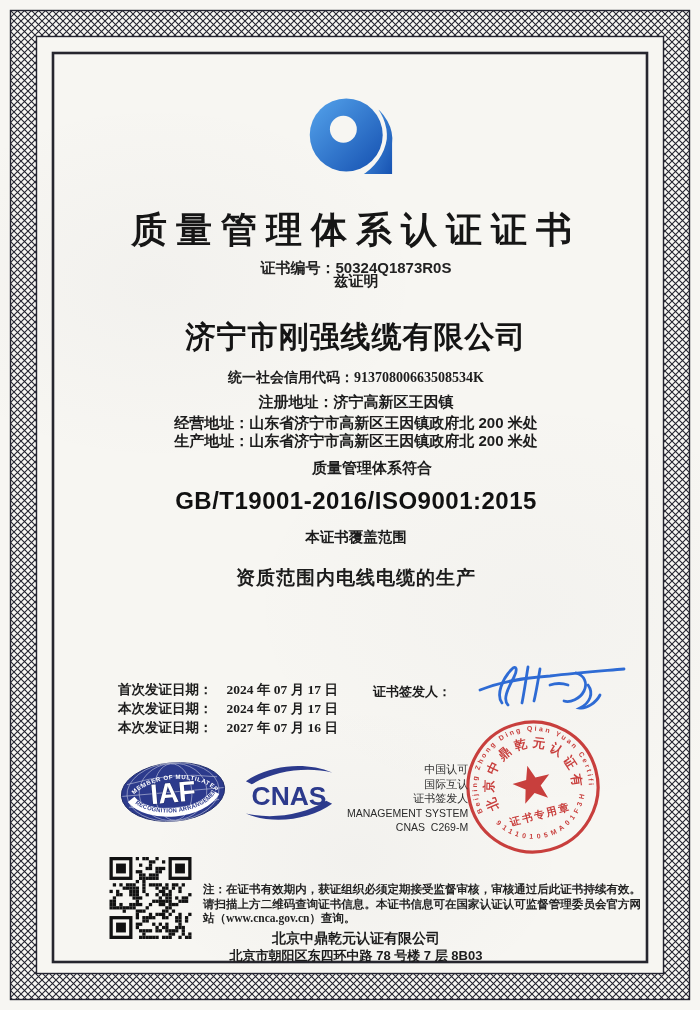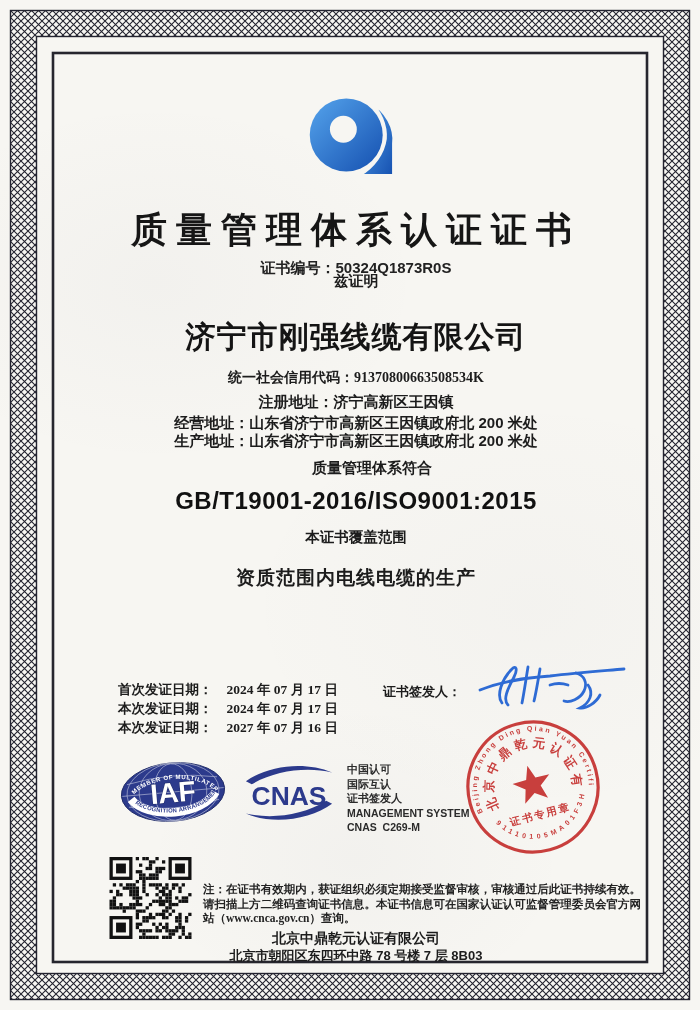--- a/index.html
+++ b/index.html
@@ -21,21 +21,21 @@
   .company{font-size:30px;font-weight:700;letter-spacing:1px;color:#141414;}
   .credit{font-size:14px;font-weight:700;font-family:"Liberation Serif", serif;}
   .addr{font-size:15px;font-weight:700;}
   .sysline{font-size:15px;font-weight:700;margin-left:32px;}
   .standard{font-size:24px;font-weight:700;letter-spacing:0.5px;color:#111;}
   .scopelabel{font-size:14.5px;font-weight:700;}
   .scope{font-size:19px;font-weight:700;letter-spacing:1px;}
   .daterow{position:absolute;left:118px;font-size:13.5px;font-weight:700;white-space:nowrap;}
   .daterow .val{font-family:"Liberation Serif", serif;font-weight:700;margin-left:14px;}
   .issuer{font-size:13px;font-weight:700;}
-  .accline{font-size:11px;font-weight:700;line-height:14.5px;color:#2b2b2b;white-space:pre;}
+  .accline{font-size:11px;font-weight:400;line-height:14.5px;color:#2b2b2b;white-space:pre;text-align:right;}
   .accline.en{font-size:10.5px;}
   .note{font-size:11.5px;line-height:14.5px;font-family:"Liberation Serif", serif;font-weight:600;color:#232323;text-align:justify;}
   .fcompany{font-size:14px;font-weight:700;}
   .faddress{font-size:13px;font-weight:600;}
   svg text{font-family:"Liberation Sans", sans-serif;}
 </style>
 </head>
 <body>
 
 <div class="page">
@@ -96,21 +96,21 @@
   <div class="daterow" style="top:681px">
     <span>首次发证日期：</span><span class="val">2024 年 07 月 17 日</span>
   </div>
   <div class="daterow" style="top:700px">
     <span>本次发证日期：</span><span class="val">2024 年 07 月 17 日</span>
   </div>
   <div class="daterow" style="top:719px">
     <span>本次发证日期：</span><span class="val">2027 年 07 月 16 日</span>
   </div>
 
-  <div class="abs issuer" style="left:383px;top:683px">证书签发人：</div>
+  <div class="abs issuer" style="left:373px;top:683px">证书签发人：</div>
   <svg class="abs" style="left:472px;top:645px" width="160" height="75" viewBox="0 0 160 75">
     <g fill="none" stroke="#2e6bd4" stroke-width="2.8" stroke-linecap="round">
       <path d="M8 45 C 30 36, 52 33, 78 31 C 105 28, 130 26, 152 24"></path>
       <path d="M30 58 C 24 50, 30 34, 40 24 C 44 20, 46 24, 42 32 C 37 42, 30 54, 36 60"></path>
       <path d="M56 22 C 54 34, 52 48, 50 58"></path>
       <path d="M68 24 C 66 36, 64 48, 62 56"></path>
       <path d="M78 40 C 84 38, 90 38, 96 40"></path>
       <path d="M104 28 C 112 30, 116 38, 112 46 C 108 54, 98 58, 92 56"></path>
       <path d="M116 40 C 122 48, 118 58, 108 63 C 114 64, 124 58, 128 50"></path>
     </g>

